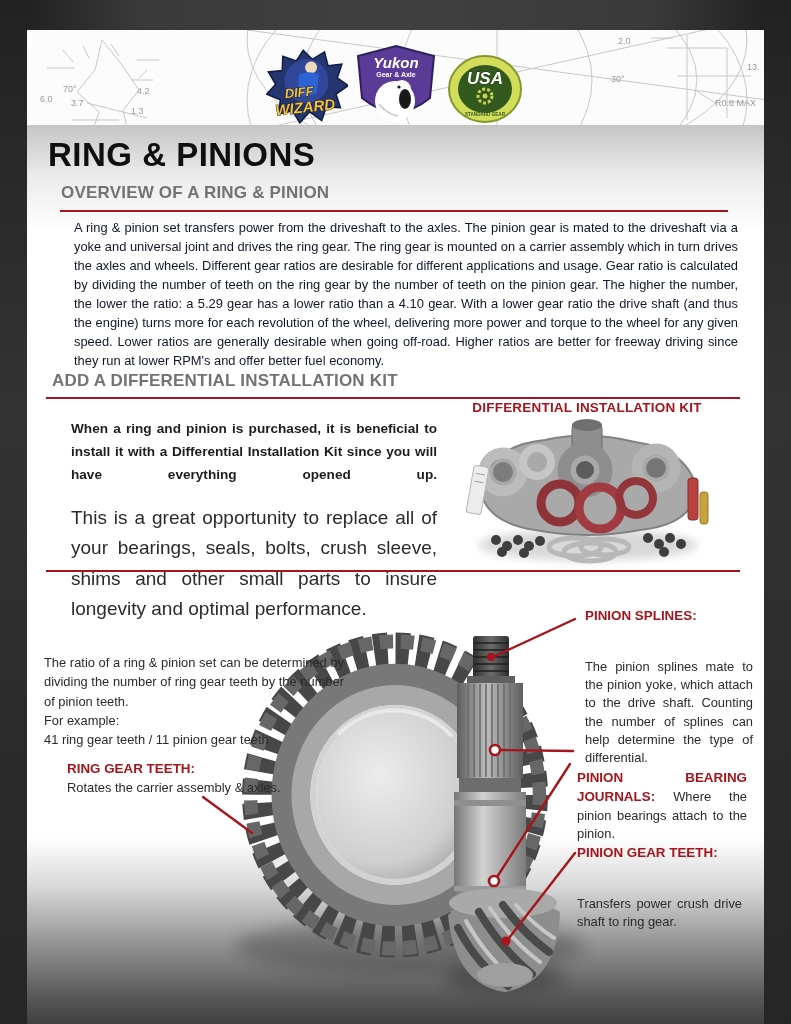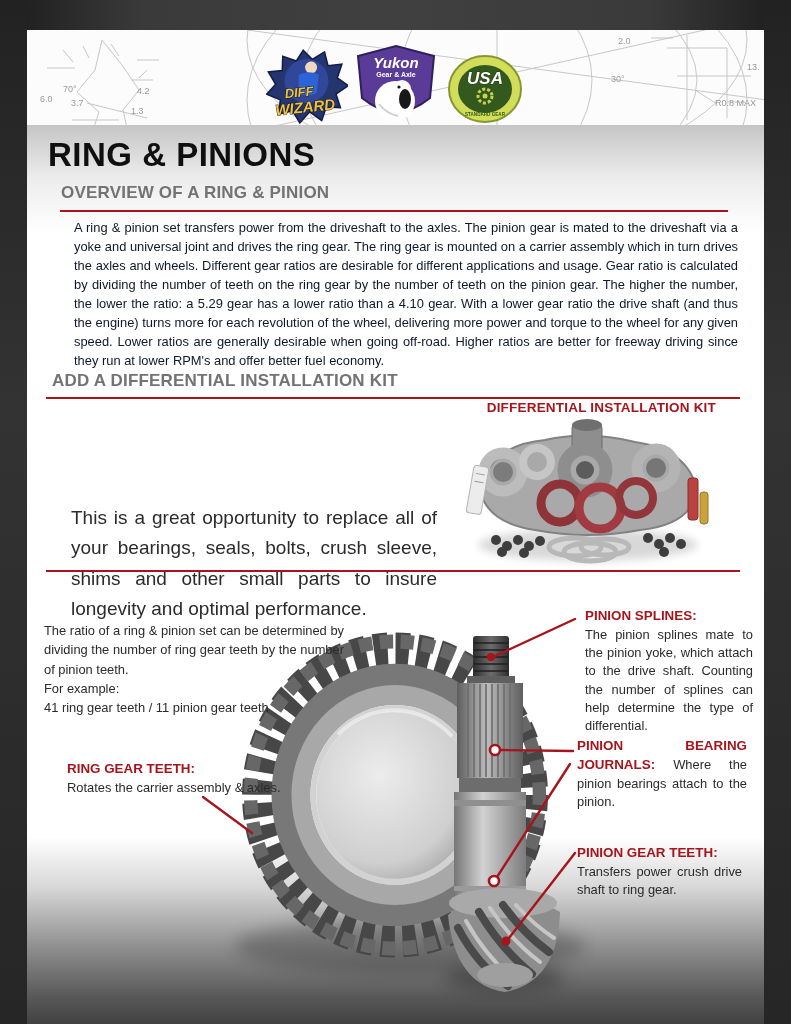--- a/index.html
+++ b/index.html
@@ -27,26 +27,26 @@
   .logo { position:absolute; }
   
   .layer { position:absolute; left:0; top:0; width:791px; height:1024px; z-index:6; pointer-events:none; }
   .abs { position:absolute; }
   .page-title { left:48px; top:136px; font-size:33px; font-weight:bold; letter-spacing:.5px; color:#0f0f0f; }
   .sec-head { font-size:17px; font-weight:bold; color:#737373; letter-spacing:.2px; }
   .red-rule { height:2px; background:var(--accent); }
   .body-txt { font-size:12.9px; color:#0f172a; line-height:1.47; text-align:justify; }
   .kit-lead { font-size:13.6px; font-weight:bold; color:#1d1d1d; line-height:1.7; text-align:justify; text-align-last:justify; }
   .kit-body { font-size:19px; color:#2b2b2b; line-height:1.6; text-align:justify; }
-  .kit-label{ font-size:13.5px; font-weight:bold; color:var(--accent); letter-spacing:.2px; text-align:right; }
+  .kit-label{ font-size:13.5px; font-weight:bold; color:var(--accent); letter-spacing:.2px; text-align:center; }
   .anat-intro div { font-size:12.9px; color:#2b2b2b; line-height:1.5; }
   .anat-intro .jst { text-align:justify; }
   .co-title { font-size:13.4px; font-weight:bold; color:var(--accent); line-height:1.4; }
   .co-body  { font-size:12.9px; color:#2b2b2b; line-height:1.42; }
-  .jst { text-align:justify; }
+  .jst { text-align:justify;margin-top:32px; }
   .gear-art, .lines-art { position:absolute; z-index:5; pointer-events:none; }
   .lines-art { z-index:7; }
   .kit-art { position:absolute; z-index:5; pointer-events:none; }
   .dim { font-size:9px; fill:#9a9a9a; }
 </style>
 </head>
 <body>
 
 <div class="page">
 
@@ -269,20 +269,21 @@
   <div class="layer">
 
     <div class="abs page-title">RING &amp; PINIONS</div>
 
     <div class="abs sec-head" style="left:61px;top:183px">OVERVIEW OF A RING &amp; PINION</div>
     <div class="abs red-rule" style="left:60px;top:210px;width:668px"></div>
     <div class="abs body-txt" style="left:74px;top:219px;width:664px">A ring &amp; pinion set transfers power from the driveshaft to the axles. The pinion gear is mated to the driveshaft via a yoke and universal joint and drives the ring gear. The ring gear is mounted on a carrier assembly which in turn drives the axles and wheels. Different gear ratios are desirable for different applications and usage. Gear ratio is calculated by dividing the number of teeth on the ring gear by the number of teeth on the pinion gear. The higher the number, the lower the ratio: a 5.29 gear has a lower ratio than a 4.10 gear. With a lower gear ratio the drive shaft (and thus the engine) turns more for each revolution of the wheel, delivering more power and torque to the wheel for any given speed. Lower ratios are generally desirable when going off-road. Higher ratios are better for freeway driving since they run at lower RPM's and offer better fuel economy.</div>
 
     <div class="abs sec-head" style="left:52px;top:371px">ADD A DIFFERENTIAL INSTALLATION KIT</div>
     <div class="abs red-rule" style="left:46px;top:397px;width:694px"></div>
+    <div class="abs kit-lead" style="left:71px;top:417px;width:366px">When a ring and pinion is purchased, it is beneficial to install it with a Differential Installation Kit since you will have everything opened up.</div>
     <div class="abs kit-body" style="left:71px;top:503px;width:366px">This is a great opportunity to replace all of your bearings, seals, bolts, crush sleeve, shims and other small parts to insure longevity and optimal performance.</div>
     <div class="abs kit-label" style="left:458px;top:400px;width:258px">DIFFERENTIAL INSTALLATION KIT</div>
 
     <div class="abs red-rule" style="left:46px;top:570px;width:694px"></div>
 
     <div class="abs anat-intro" style="left:44px;top:621px;width:300px">
       <div class="jst">The ratio of a ring &amp; pinion set can be determined by dividing the number of ring gear teeth by the number of pinion teeth.</div>
       <div>For example:</div>
       <div>41 ring gear teeth / 11 pinion gear teeth</div>
     </div>

